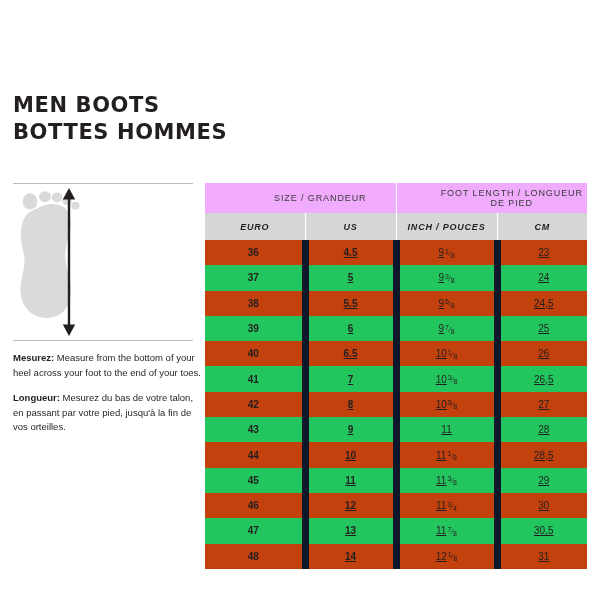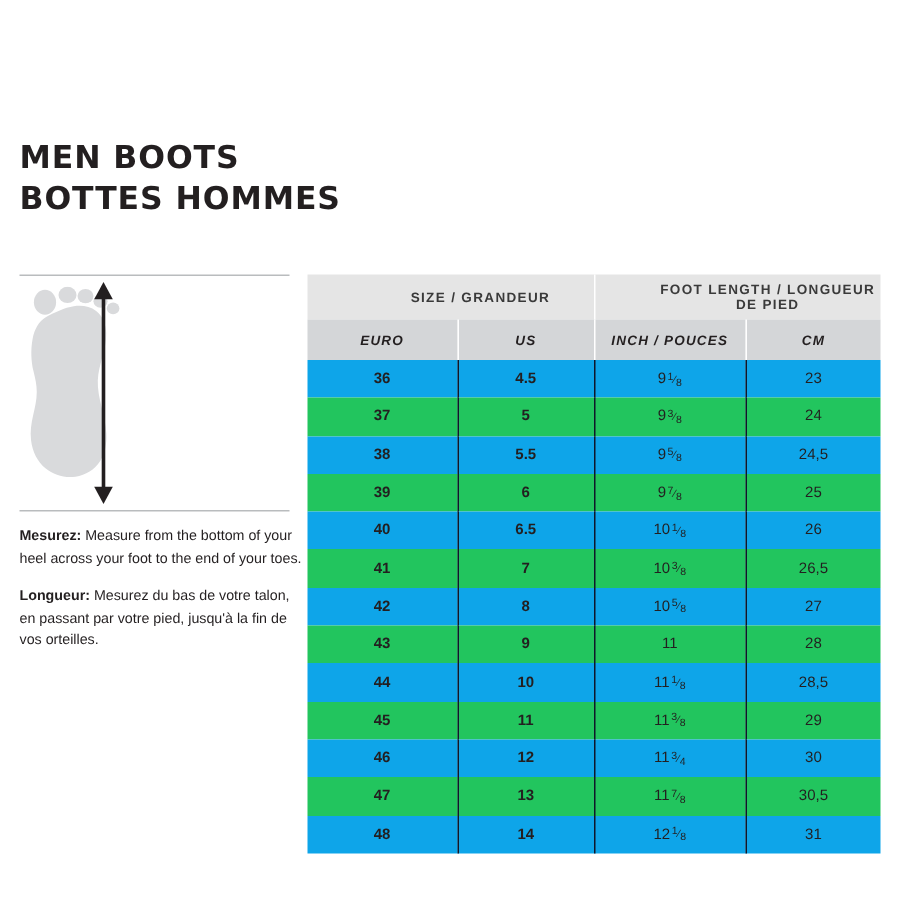--- a/index.html
+++ b/index.html
@@ -102,49 +102,50 @@
   th, td {
     text-align: center;
     vertical-align: middle;
     font-size: 10px;
     color: #231f20;
     border: none;
   }
   .hdr-group th {
     height: 28px;
     font-size: 9px;
-    font-weight: bold;
+    font-weight: normal;
     letter-spacing: 0.9px;
     color: #3a3a3a;
-    background: #e5e5e5;
+    background: #f0abfc;
     padding-left: 41px;
   }
   .hdr-sub th {
     height: 25px;
     font-size: 9px;
     font-weight: bold;
     letter-spacing: 0.8px;
     color: #231f20;
     background: #d4d6d8;
     font-style: italic;
   }
   tbody tr { height: 25.3px; }
-  tbody tr.odd td { background: #0ea5e9; text-align: center; }
+  tbody tr.odd td { background: #c2410c; text-align: center; }
   tbody tr.even td { background: #22c55e; }
   tbody td {
     font-size: 10px;
   }
   td.euro, td.us {
     font-weight: bold;
   }
   .vline {
     border-left: 1px solid #ffffff;
   }
   tbody td.vline {
-    border-left: 1px solid #0f172a;
+    border-left: 7px solid #0f172a;
+    text-decoration: underline;
   }
   .frac {
     display: inline-block;
     position: relative;
     font-size: 7px;
     line-height: 1;
     vertical-align: 0.5px;
     margin-left: 1px;
   }
   .frac .num { position: relative; top: -2px; }

